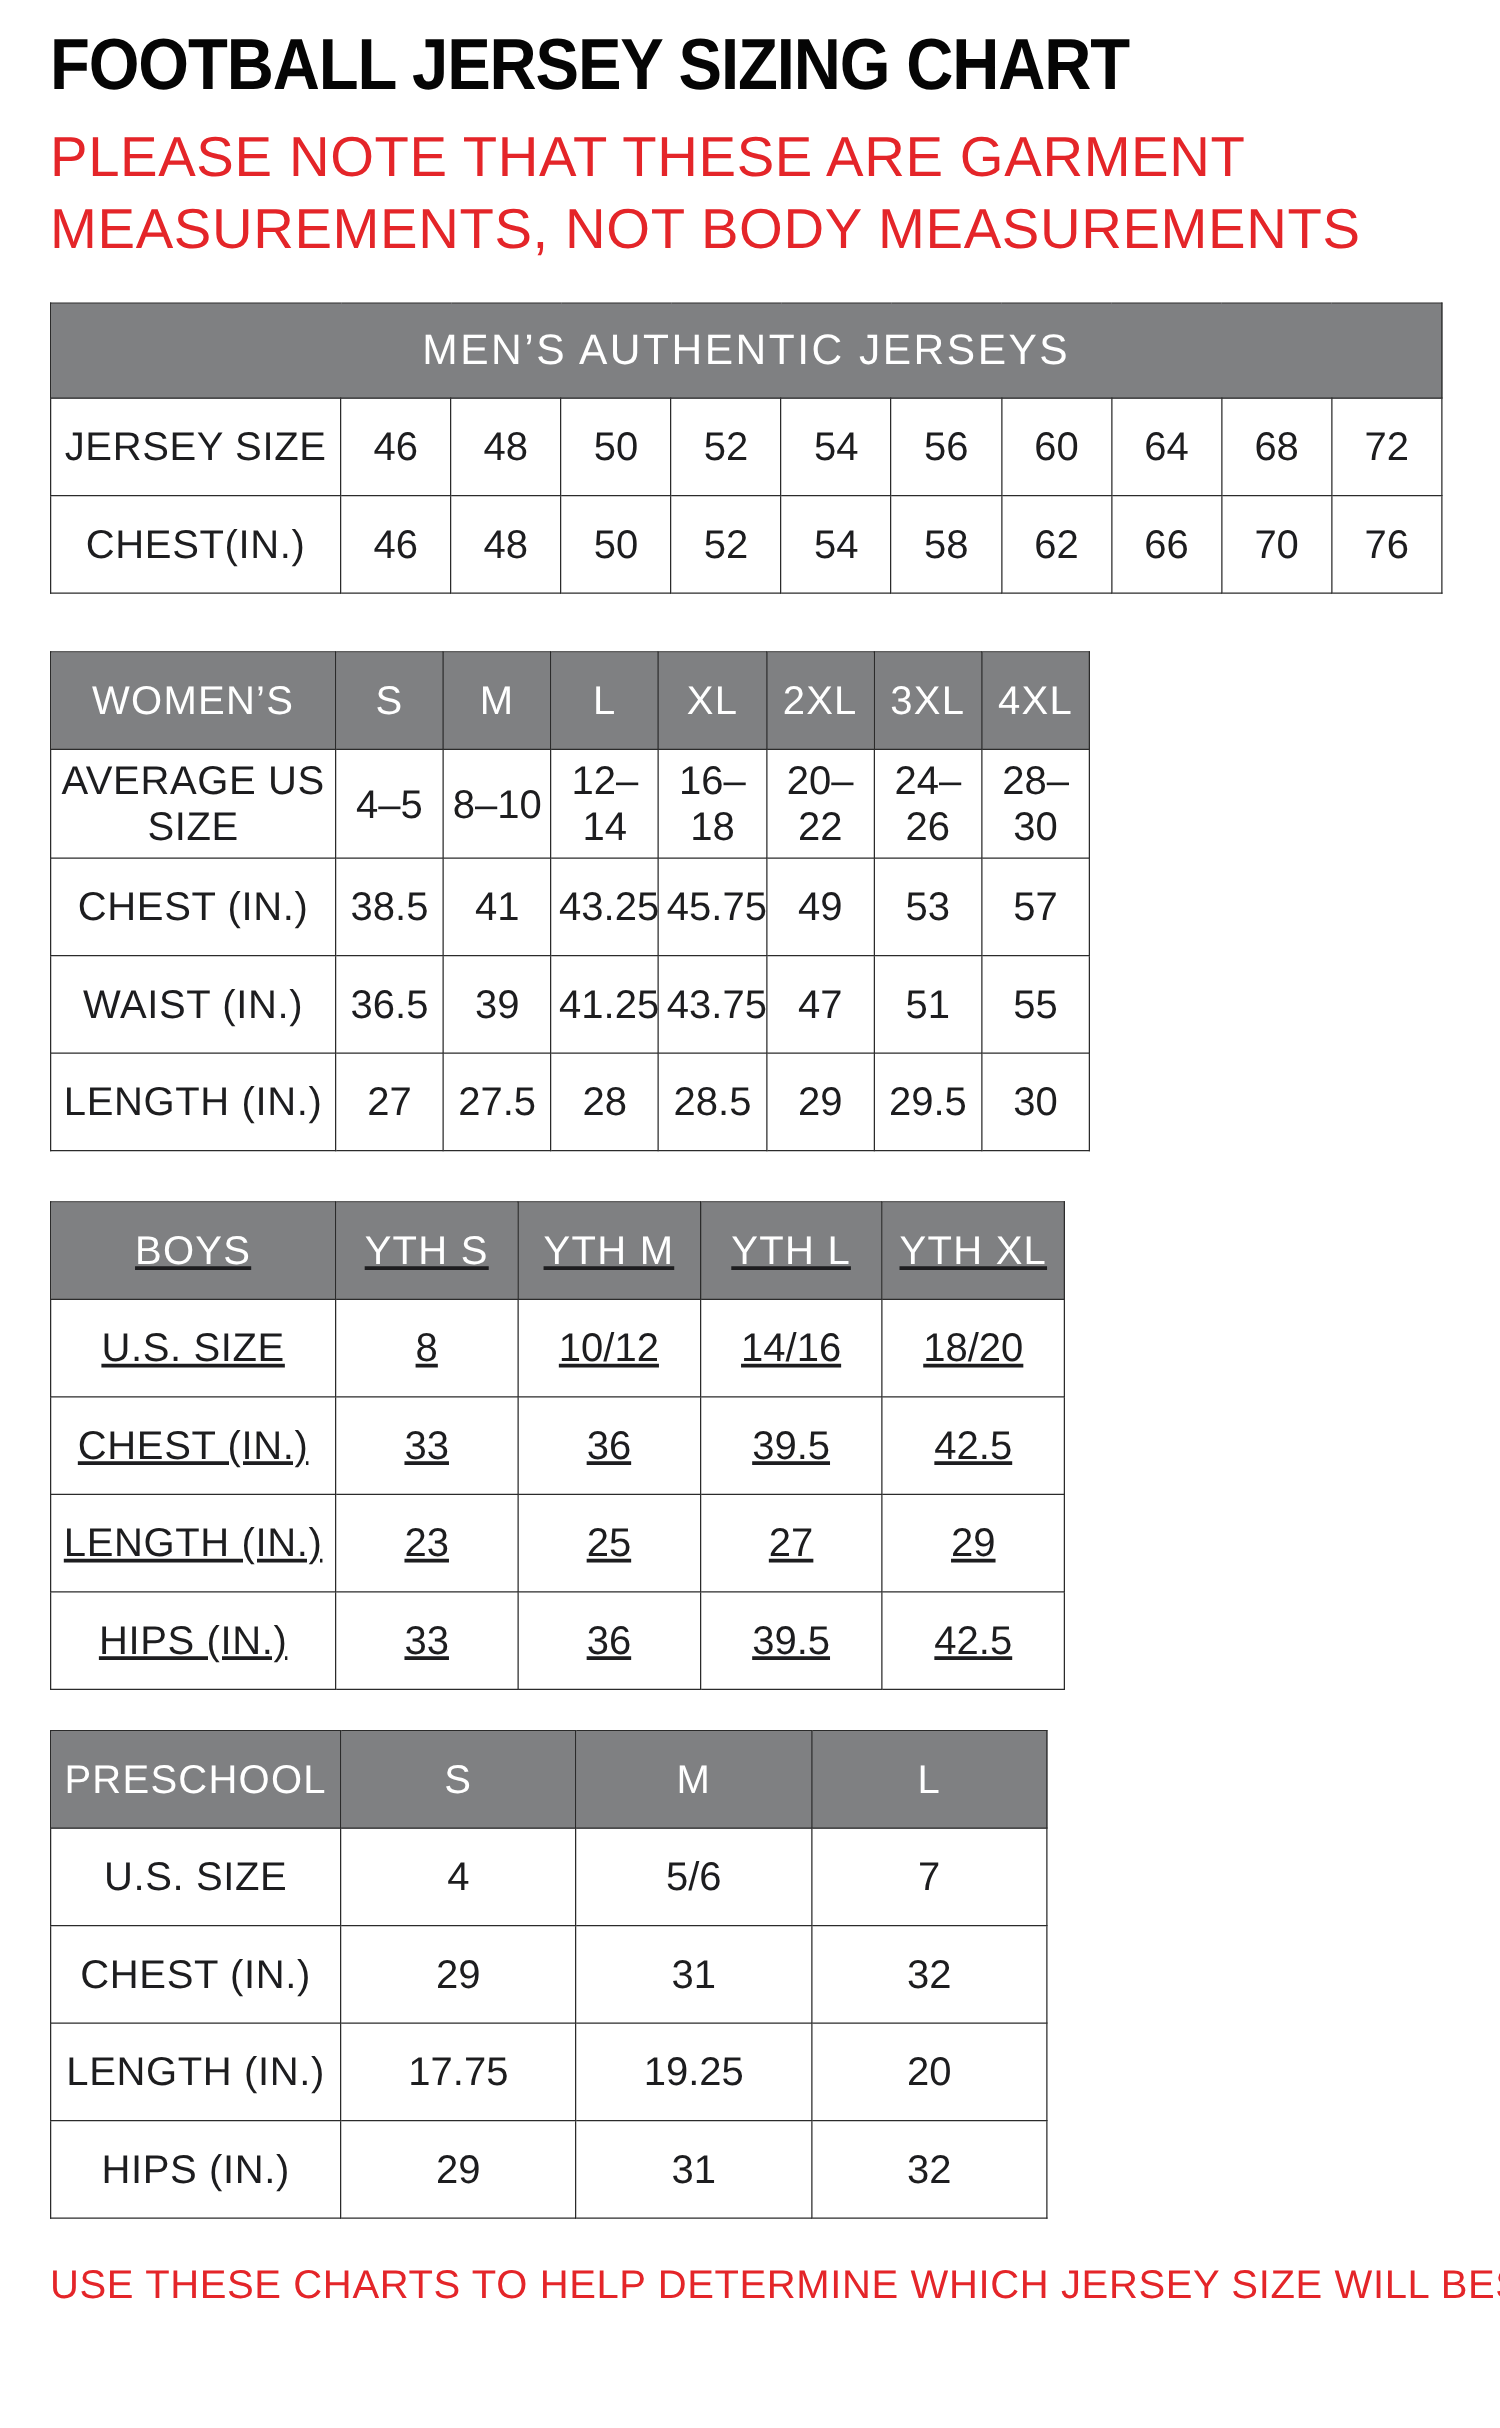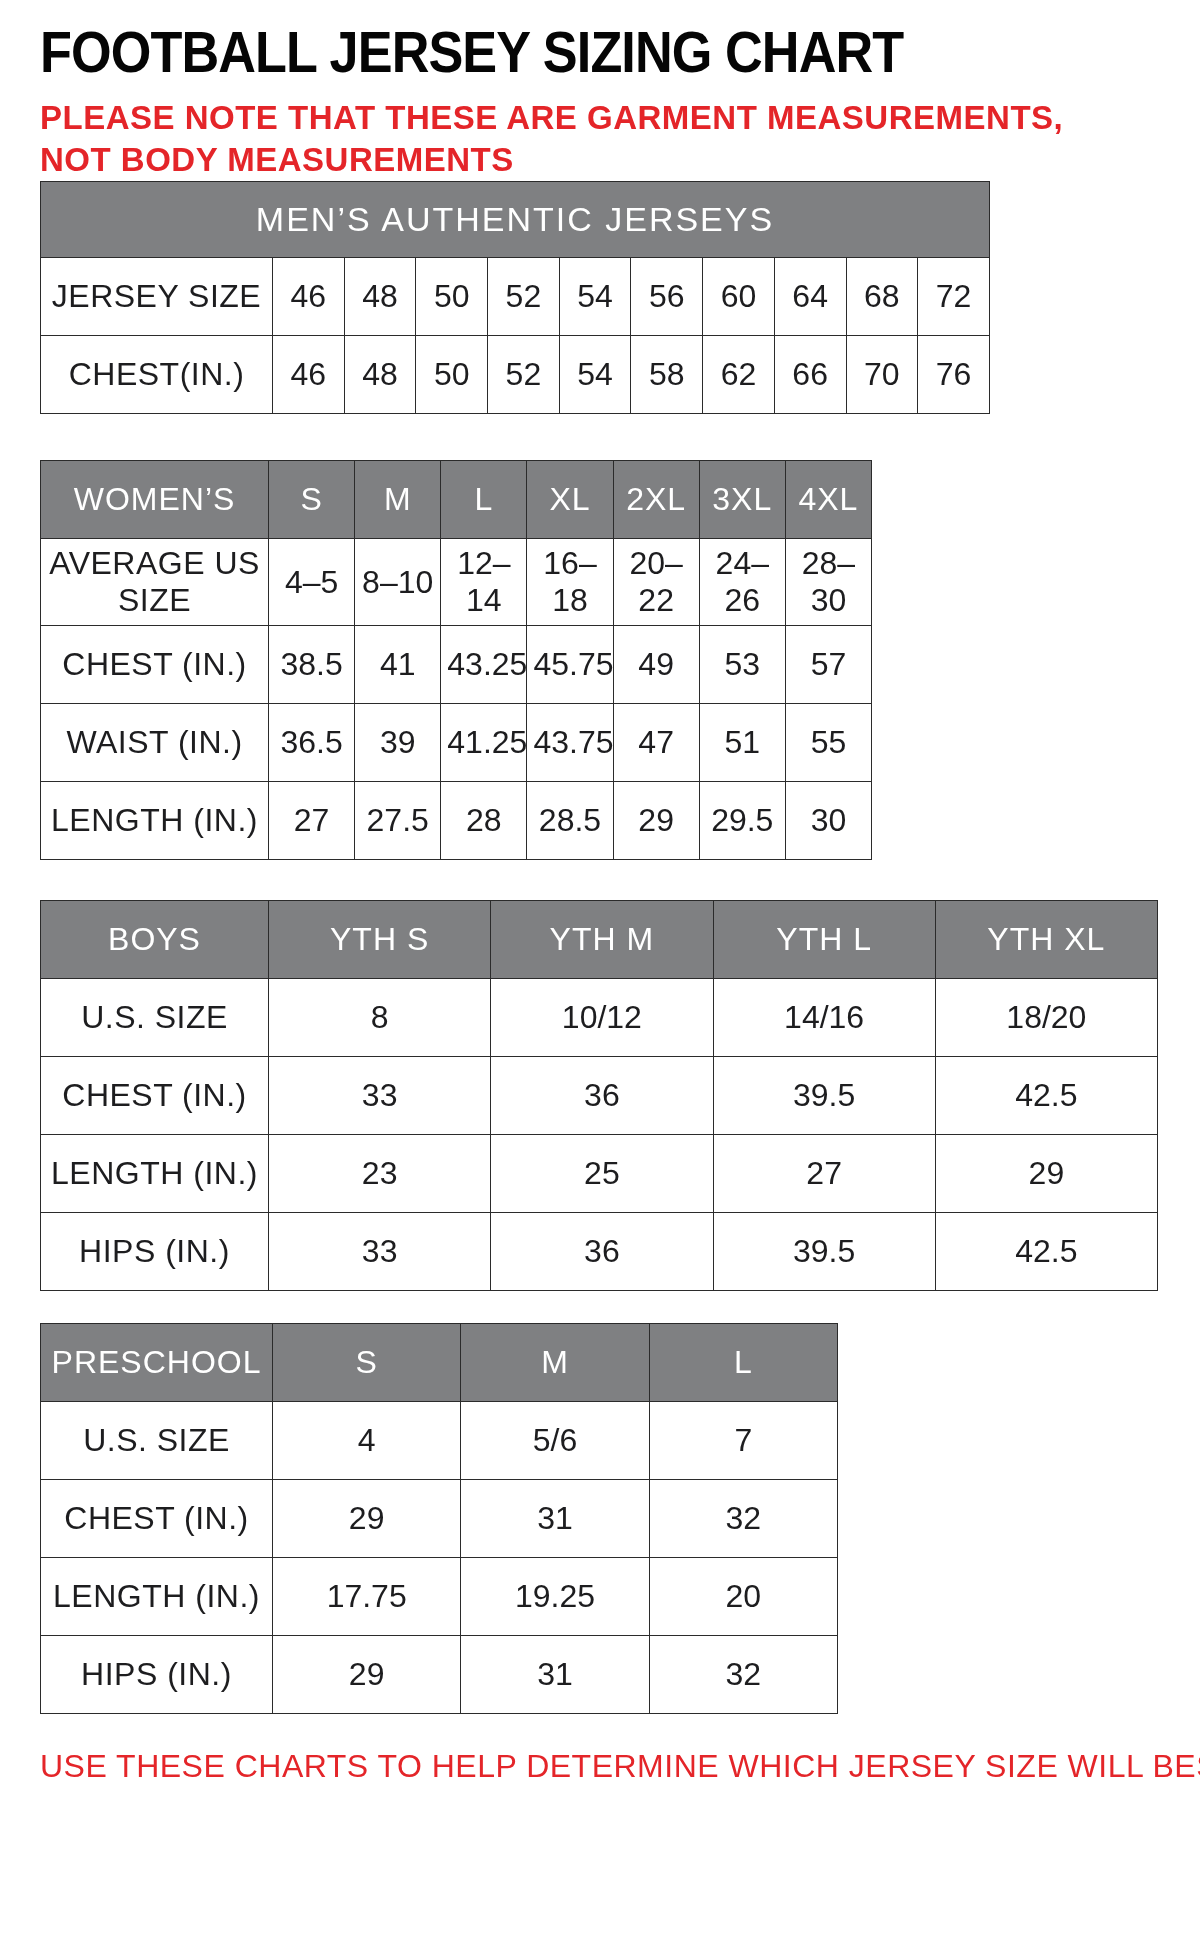--- a/index.html
+++ b/index.html
@@ -24,33 +24,33 @@
     letter-spacing:-1px;
     line-height:1.05;
     color:#050505;
     white-space:nowrap;
     transform:scaleX(.90);
     transform-origin:left center;
   }
   .subtitle{
     margin-top:14px;
     color:var(--accent-red);
-    font-size:33px;
-    font-weight:700;
+    font-size:45px;
+    font-weight:400;
     line-height:1.28;
     max-width:1080px;
     letter-spacing:.5px;
   }
   table.tbl{
     border-collapse:collapse;
     table-layout:fixed;
   }
-  .t-mens{width:950px;}
+  .t-mens{width:1114px;margin-top:30px;}
   .t-womens{width:832px;margin-top:46px;}
-  .t-boys{width:1118px;margin-top:40px;}
+  .t-boys{width:812px;margin-top:40px;text-decoration:underline;}
   .t-preschool{width:798px;margin-top:32px;}
   .tbl th,.tbl td{
     border:1.5px solid var(--border);
     text-align:center;
     vertical-align:middle;
     font-size:32px;
     font-weight:400;
     color:var(--ink);
     height:78px;
     padding:6px 6px;

